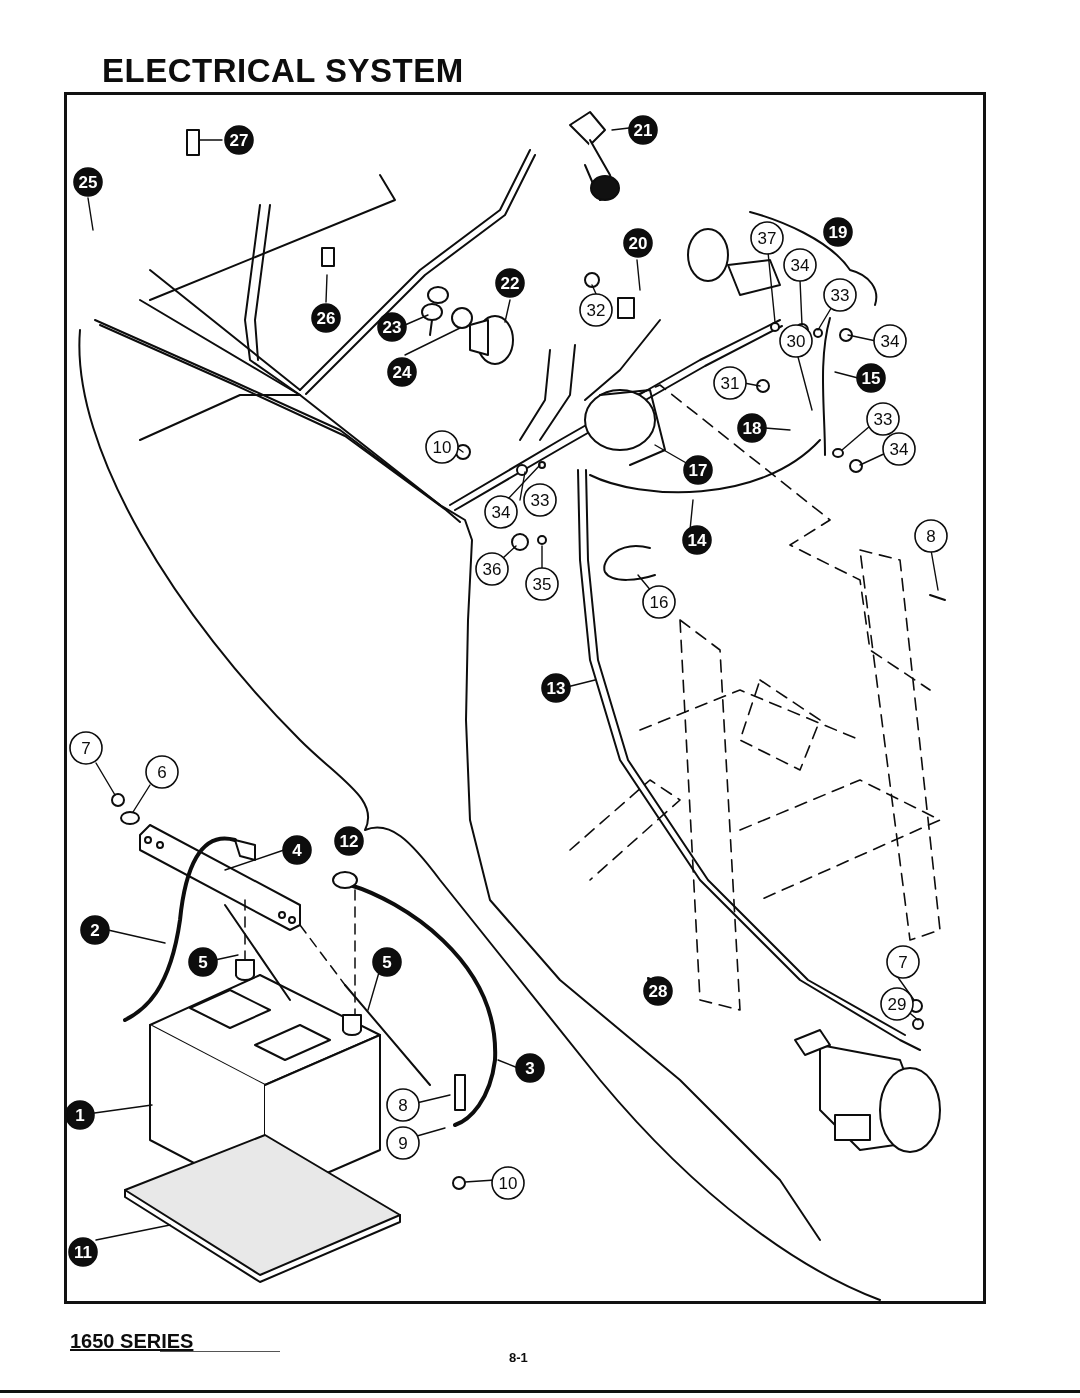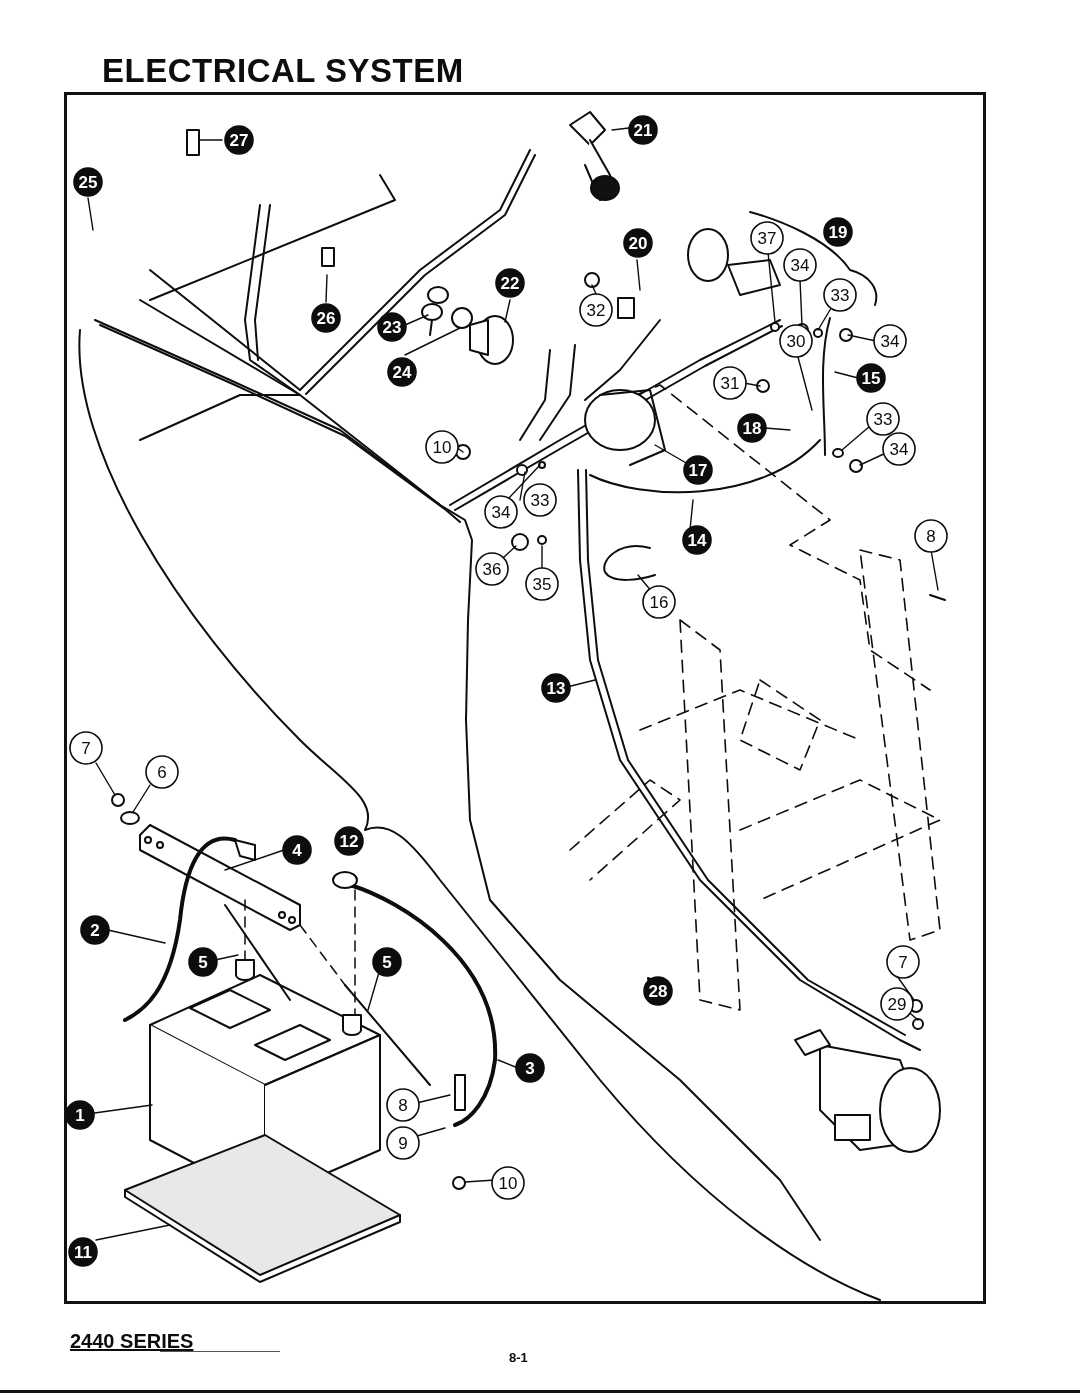--- a/index.html
+++ b/index.html
@@ -402,16 +402,16 @@
         <circle cx="492" cy="569" r="16" fill="#ffffff" stroke="#0d0d0d" stroke-width="1.6"></circle>
         <text x="492" y="575" text-anchor="middle" class="callout-text-open" fill="#0d0d0d">36</text>
       </g>
       <g>
         <circle cx="767" cy="238" r="16" fill="#ffffff" stroke="#0d0d0d" stroke-width="1.6"></circle>
         <text x="767" y="244" text-anchor="middle" class="callout-text-open" fill="#0d0d0d">37</text>
       </g>
     </g>
 </svg>
 
-<div id="footer-series">2440 SERIES</div>
+<div id="footer-series">1650 SERIES</div>
 <div id="footer-underline"></div>
 <div id="footer-page">8-1</div>
 <div id="bottom-rule"></div>
 
 </body></html>

